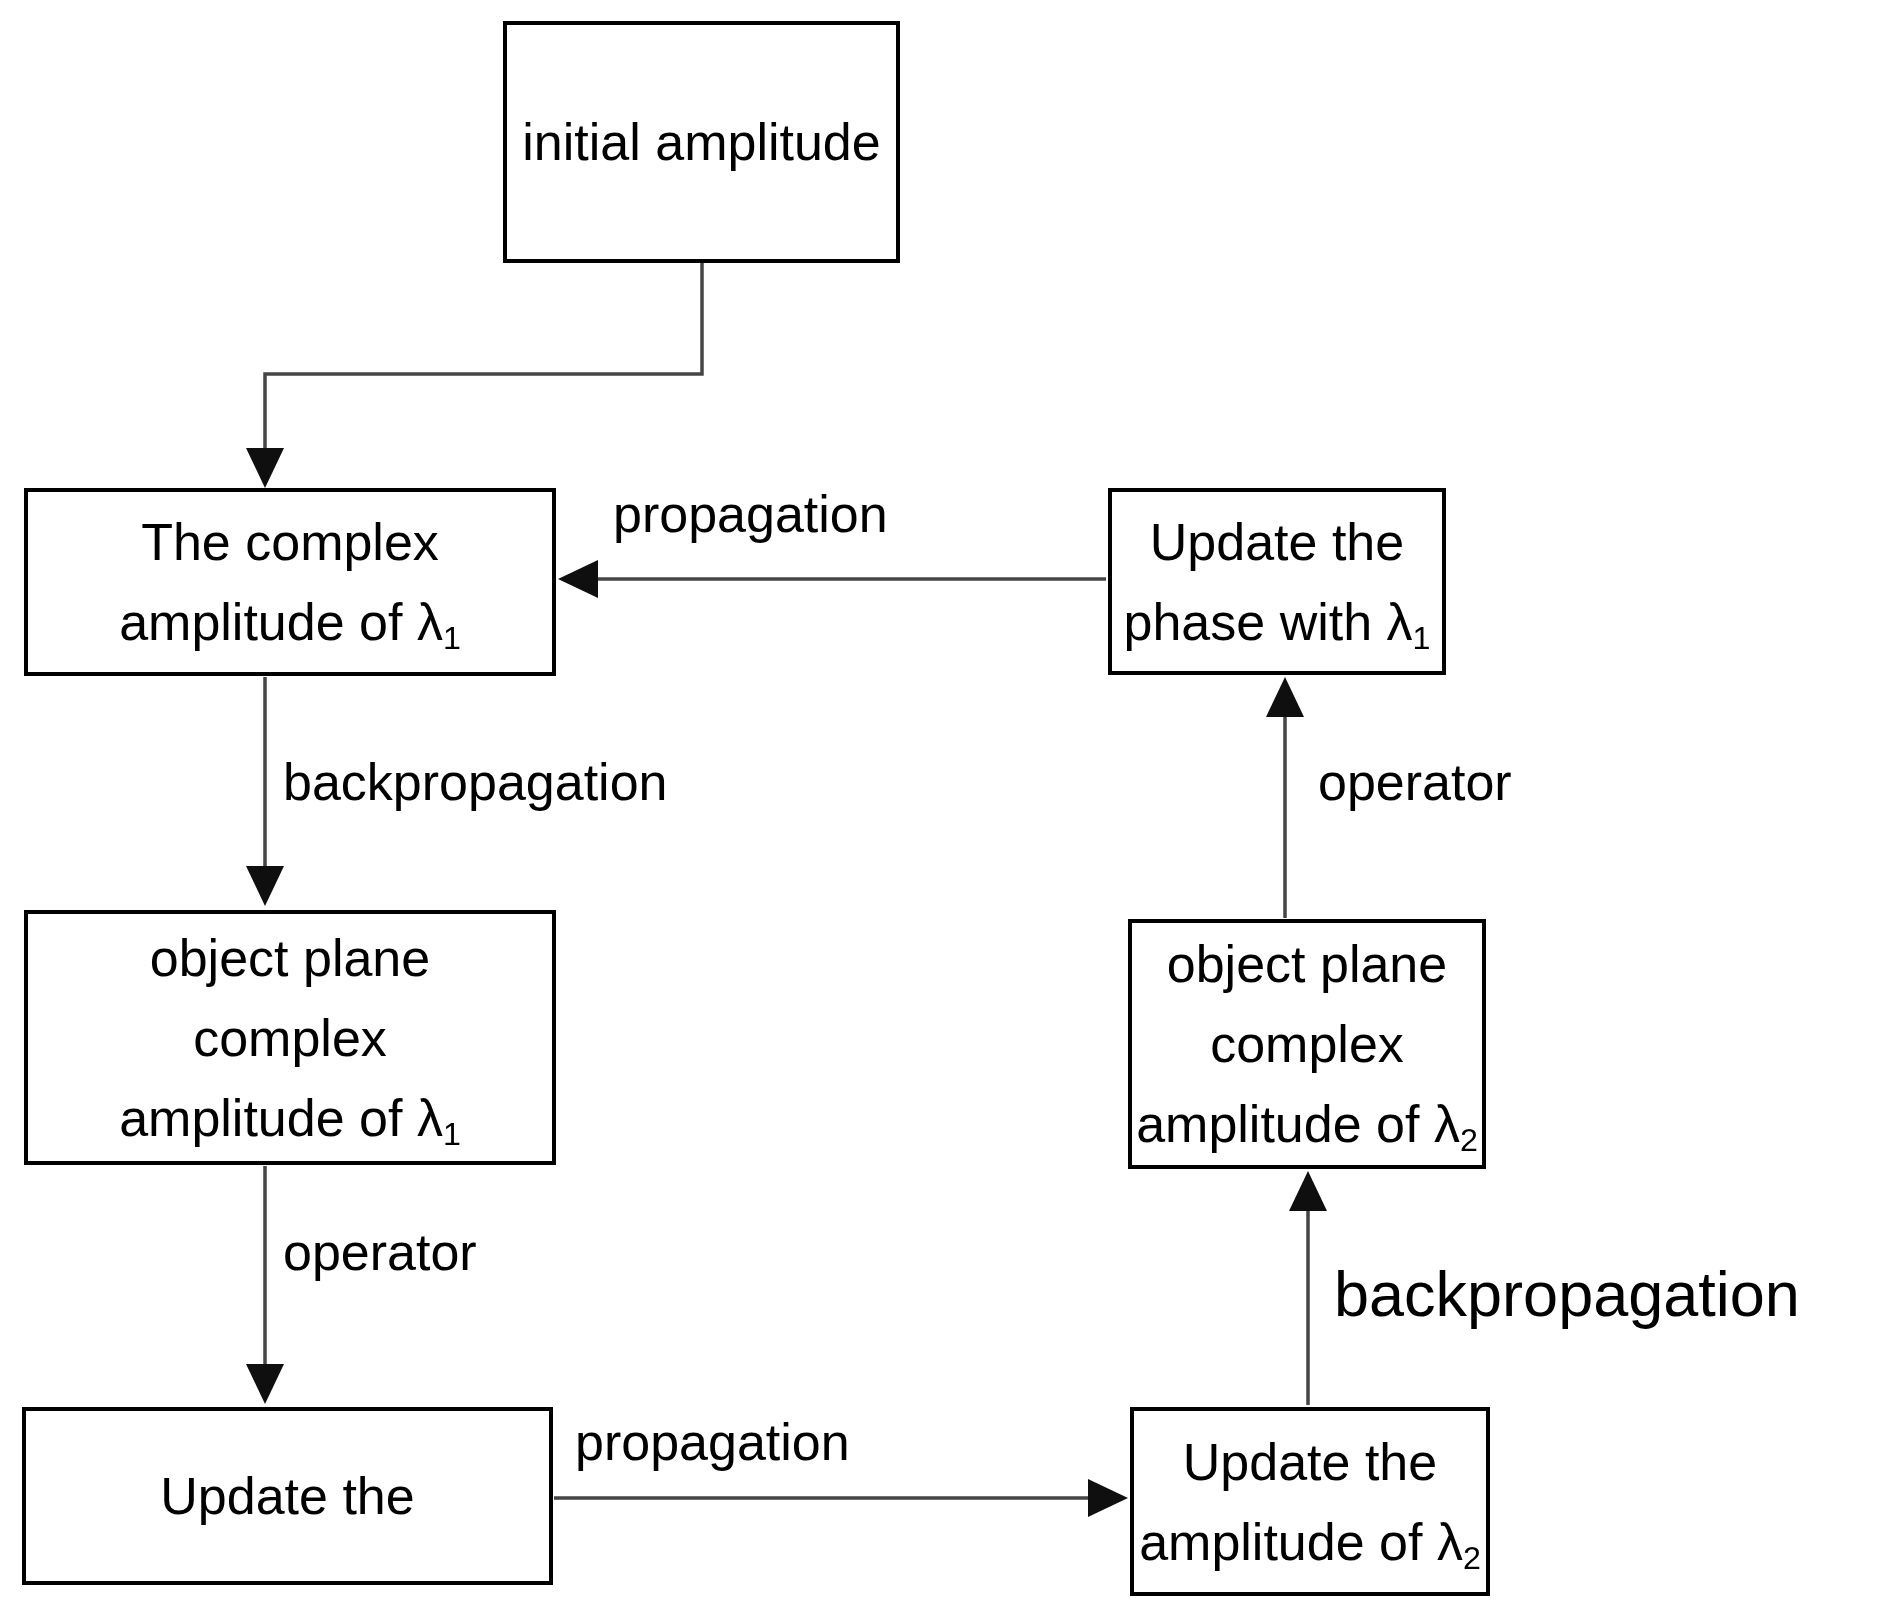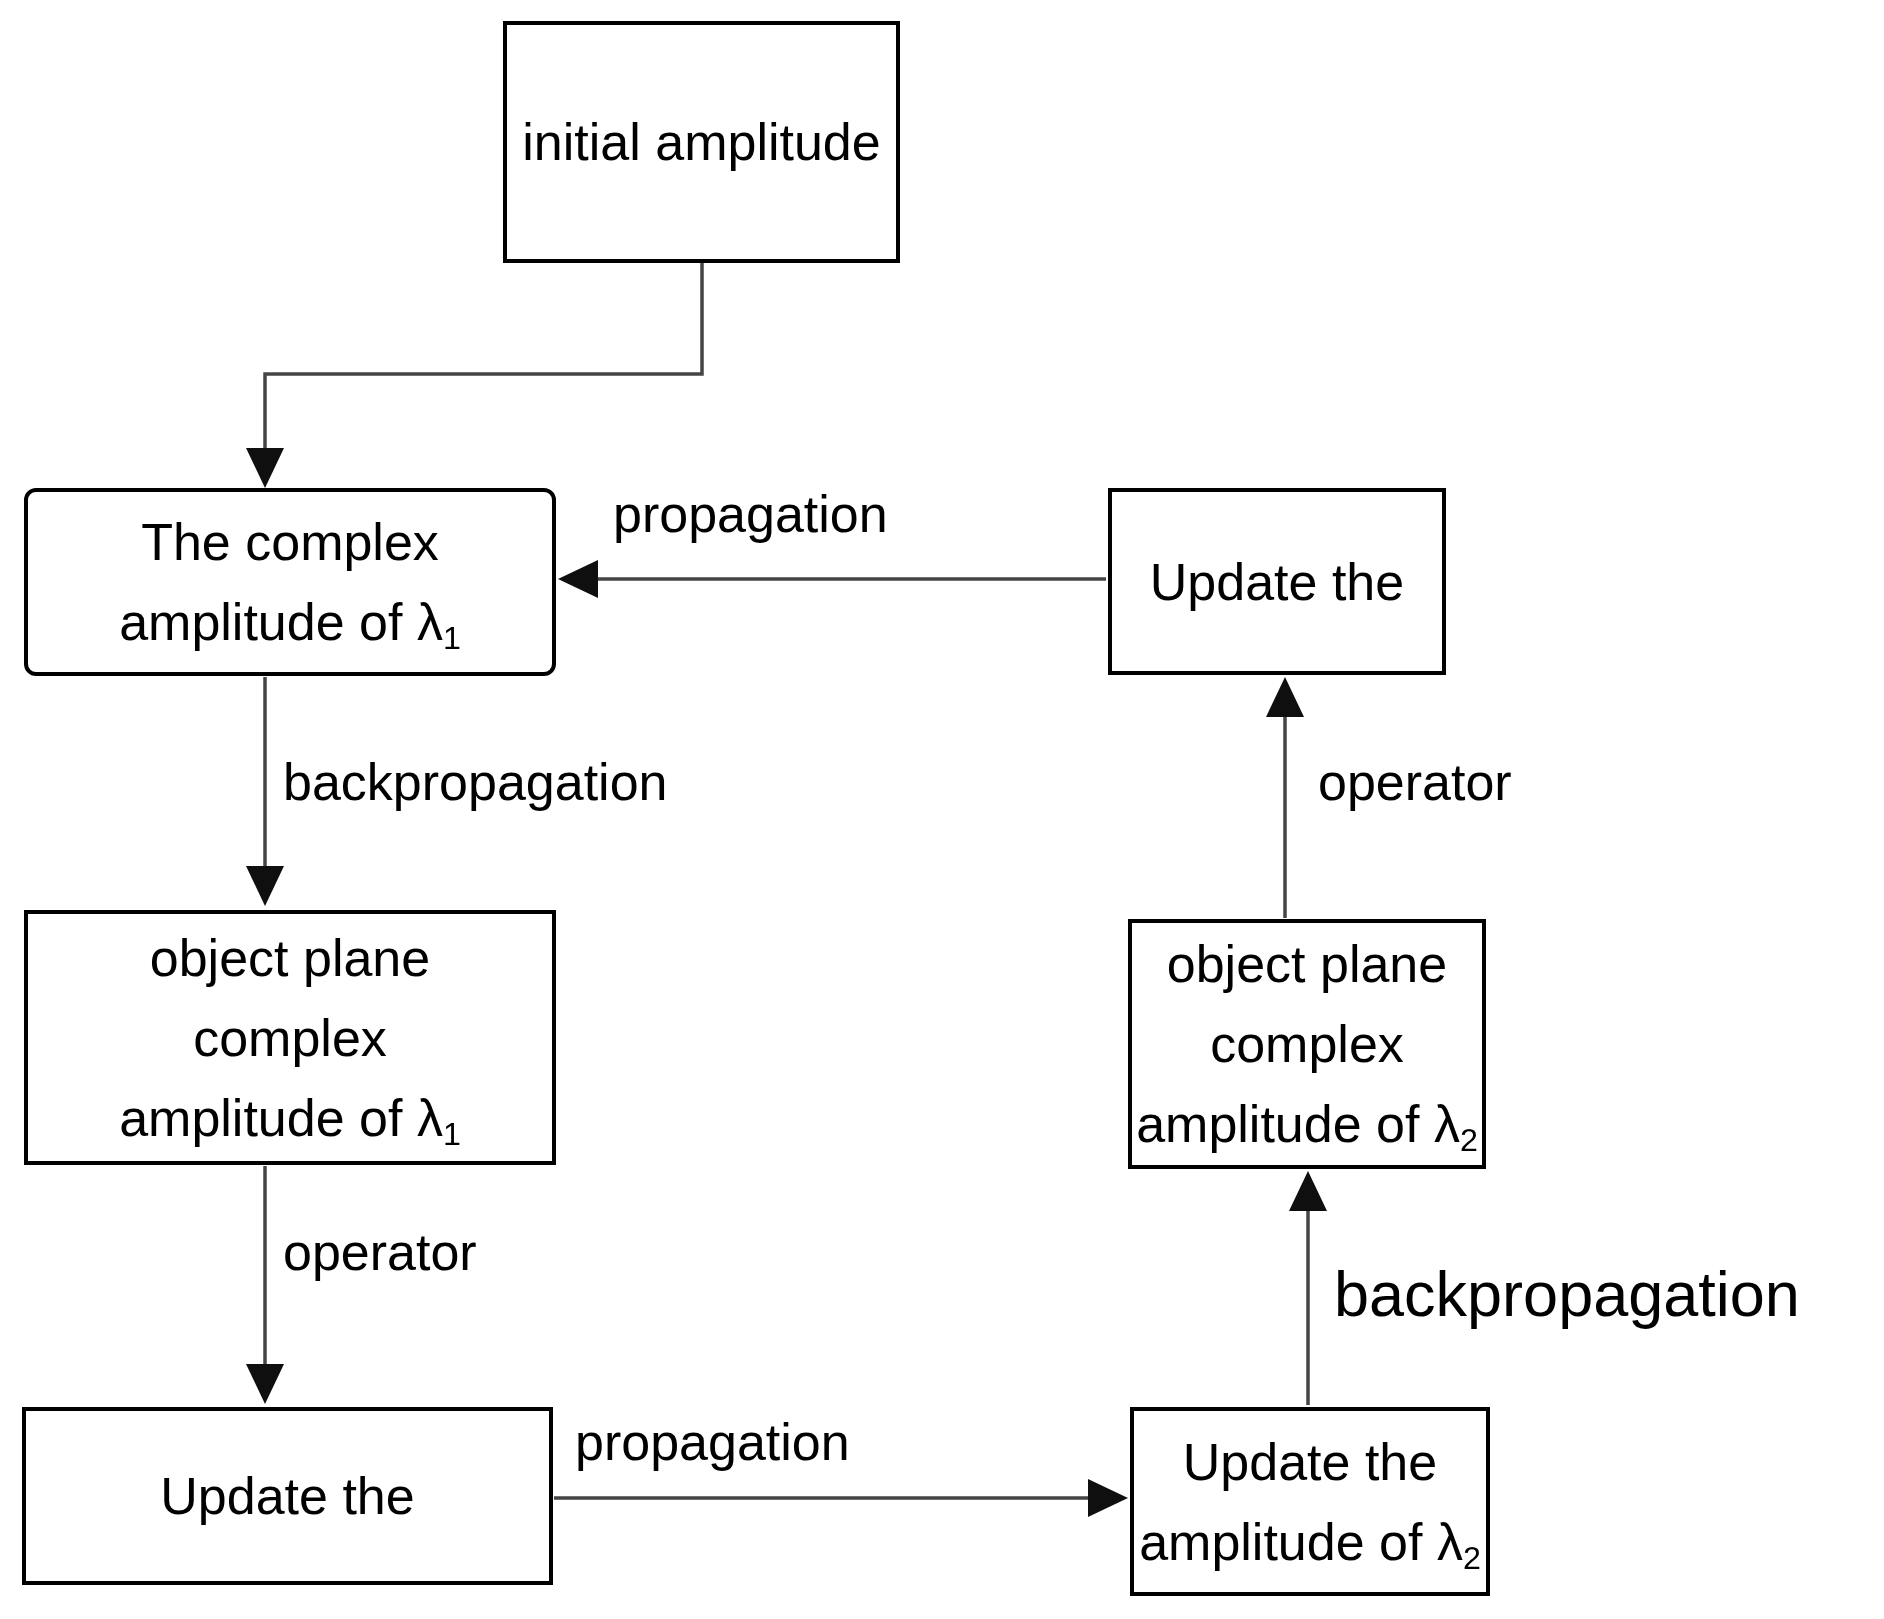--- a/index.html
+++ b/index.html
@@ -54,21 +54,21 @@
   }
   .elabel {
     position: absolute;
     font-size: 52px;
     line-height: 60px;
     white-space: nowrap;
   }
   .elabel.centered { text-align: left; }
 
   #box-initial        { left: 503px;  top: 21px;   width: 397px; height: 242px; }
-  #box-complex-amp-l1 { left: 24px;   top: 488px;  width: 532px; height: 188px; border-radius: 12px; }
+  #box-complex-amp-l1 { left: 24px;   top: 488px;  width: 532px; height: 188px; }
   #box-update-phase-l1{ left: 1108px; top: 488px;  width: 338px; height: 187px; }
   #box-object-l1      { left: 24px;   top: 910px;  width: 532px; height: 255px; }
   #box-object-l2      { left: 1128px; top: 919px;  width: 358px; height: 250px; }
   #box-update-phase-l2{ left: 22px;   top: 1407px; width: 531px; height: 178px; }
   #box-update-amp-l2  { left: 1130px; top: 1407px; width: 360px; height: 189px; }
 
   #label-propagation-top     { left: 613px;  top: 484px;  width: 400px; }
   #label-backpropagation-left{ left: 283px;  top: 752px; }
   #label-operator-left       { left: 283px;  top: 1222px; }
   #label-propagation-bottom  { left: 575px;  top: 1412px; width: 400px; }
@@ -108,20 +108,21 @@
     <span class="bl">initial amplitude</span>
   </div>
 
   <div class="box" id="box-complex-amp-l1">
     <span class="bl">The complex</span>
     <span class="bl"><span>amplitude of λ</span><sub>1</sub></span>
   </div>
 
   <div class="box" id="box-update-phase-l1">
     <span class="bl">Update the</span>
+    <span class="bl"><span>phase with λ</span><sub>1</sub></span>
   </div>
 
   <div class="box" id="box-object-l1">
     <span class="bl">object plane</span>
     <span class="bl">complex</span>
     <span class="bl"><span>amplitude of λ</span><sub>1</sub></span>
   </div>
 
   <div class="box" id="box-object-l2">
     <span class="bl">object plane</span>

